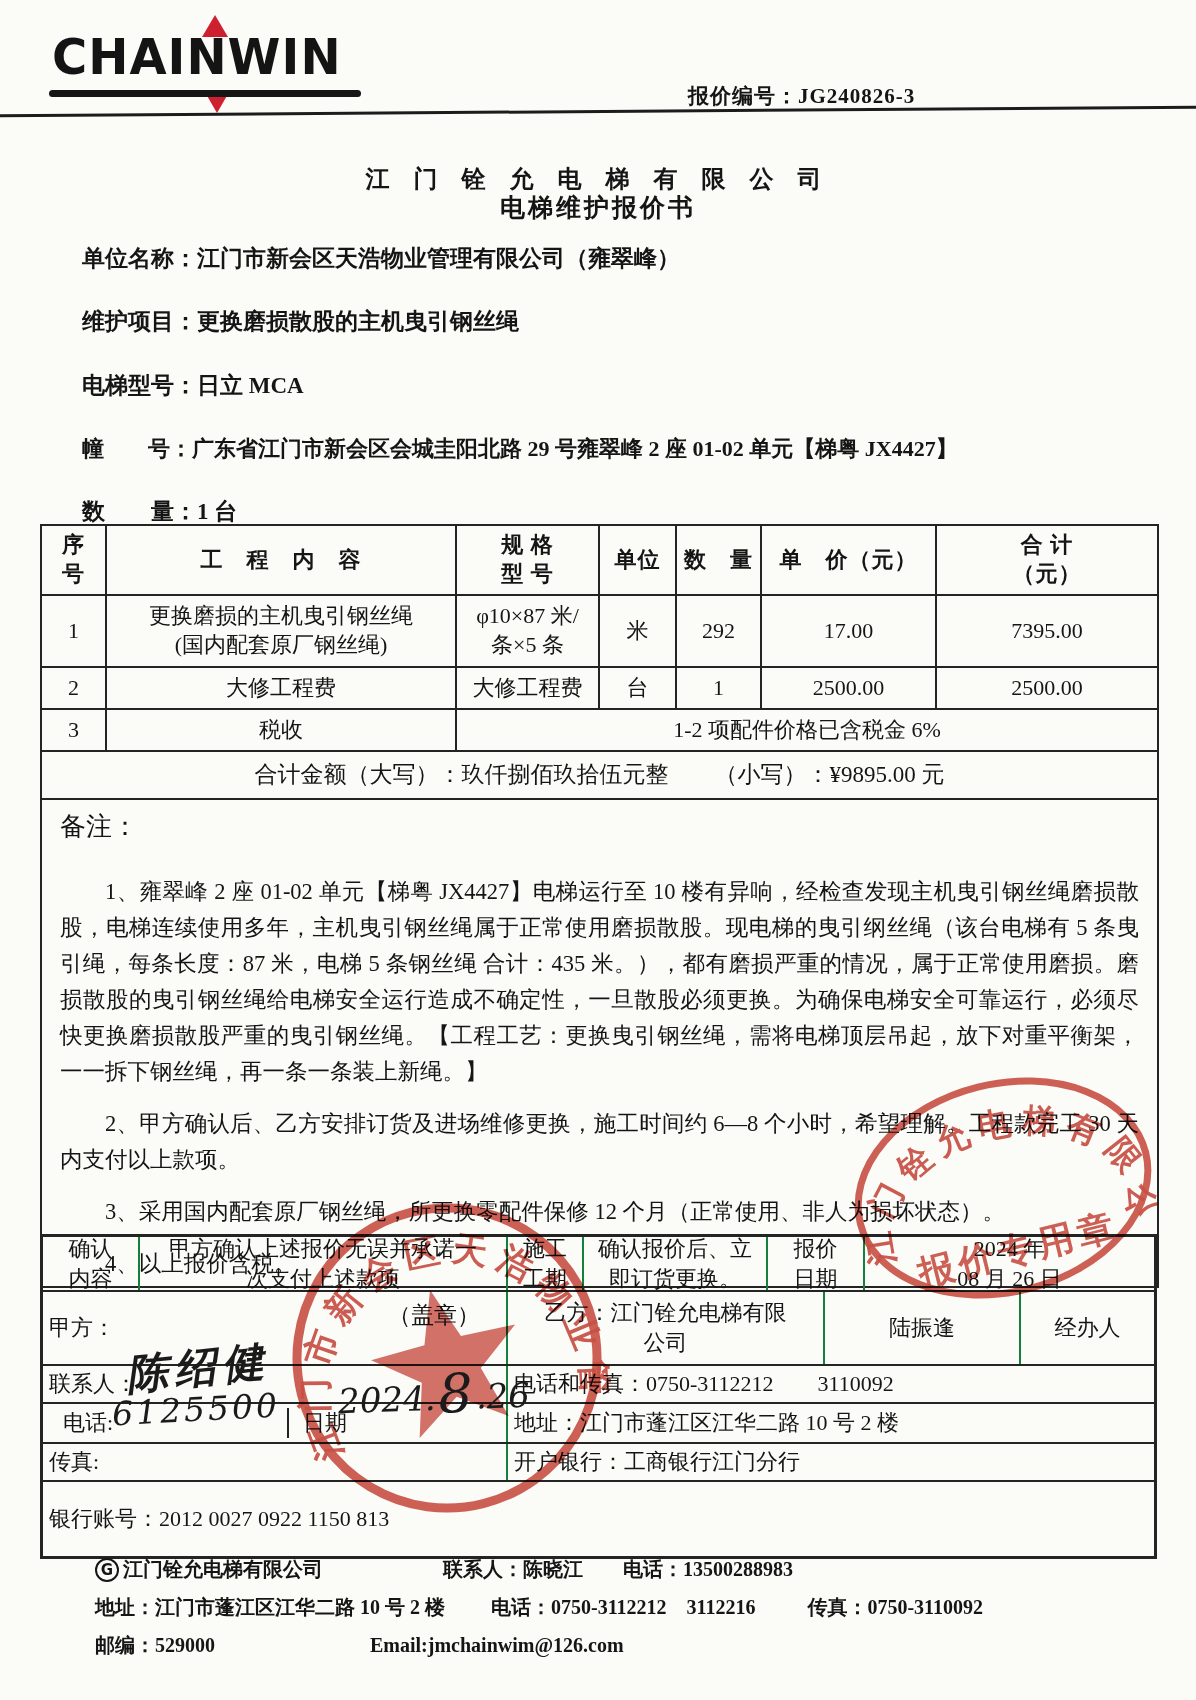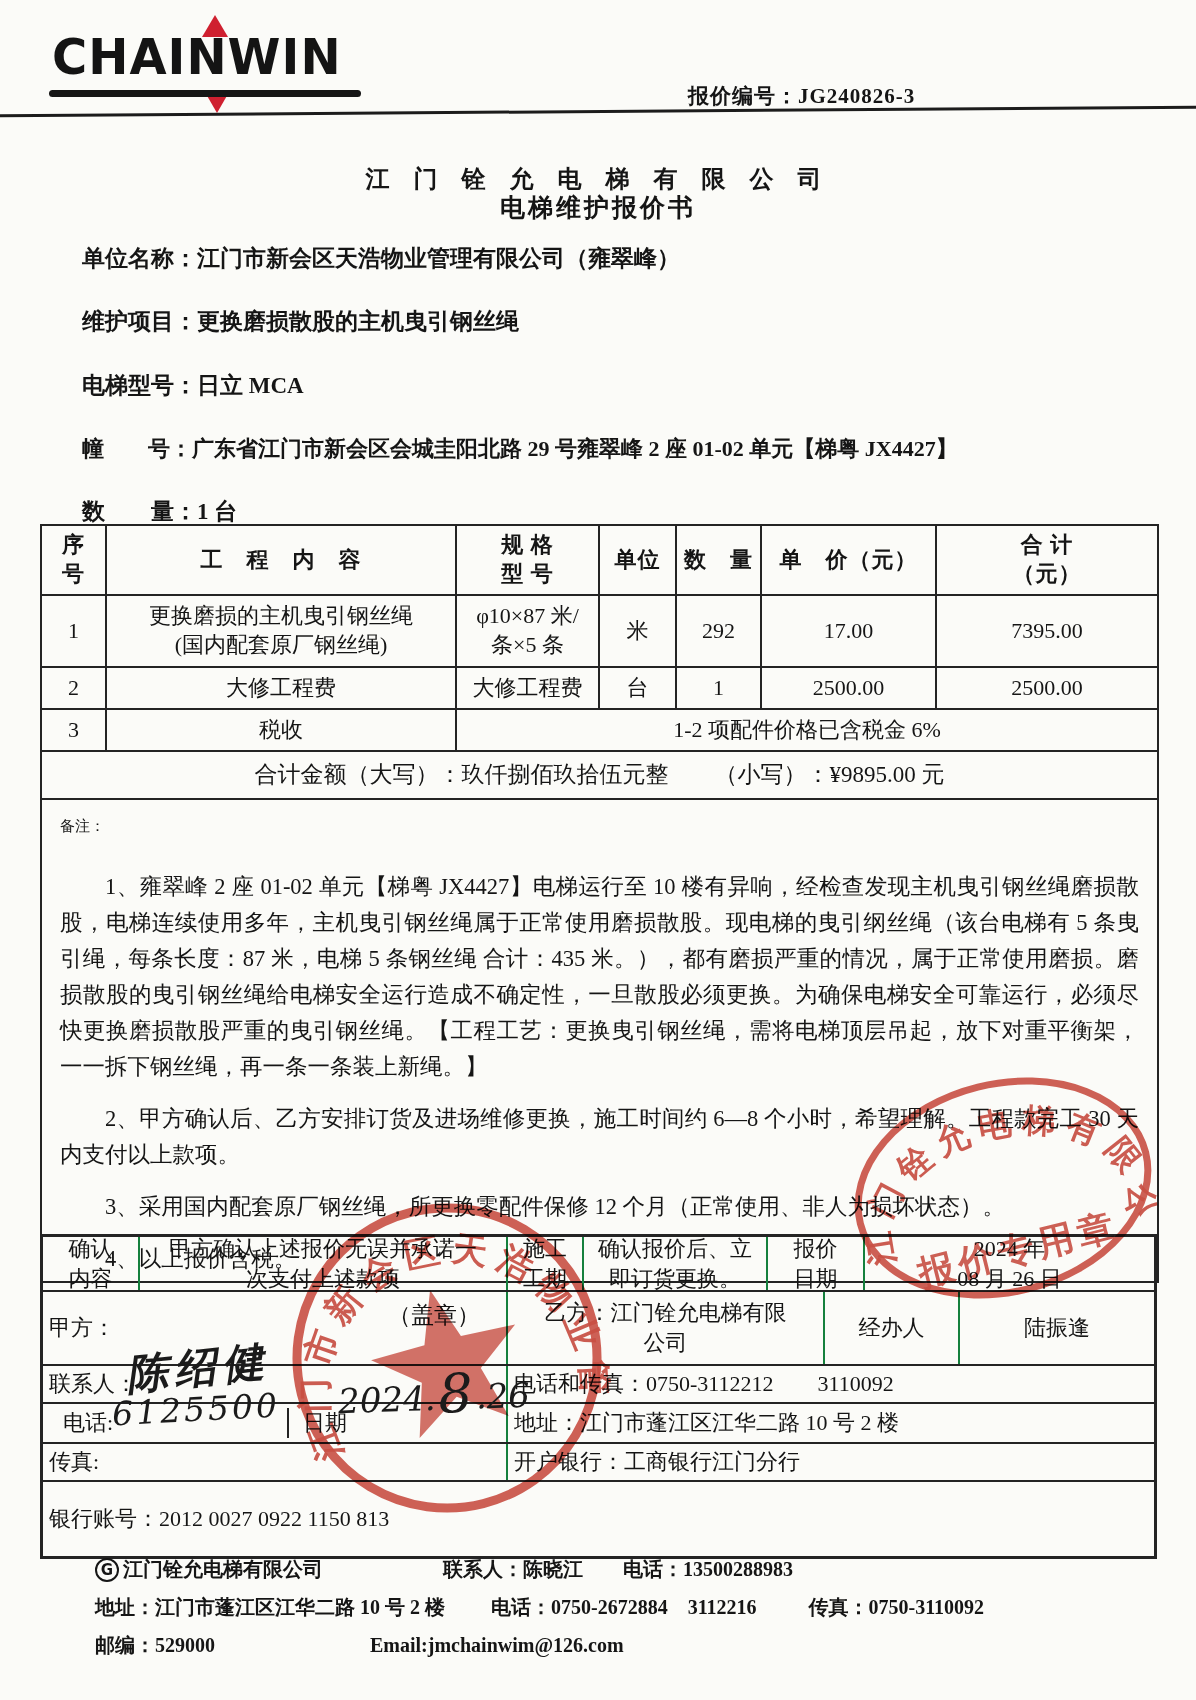--- a/index.html
+++ b/index.html
@@ -27,21 +27,21 @@
   
   .quote-table{position:absolute;left:40px;top:524px;width:1117px;border-collapse:collapse;table-layout:fixed;}
   .quote-table td{border:2px solid #242424;text-align:center;vertical-align:middle;
                   font-size:22px;white-space:pre-line;padding:3px 6px;line-height:1.3;}
   .qt-head td{height:62px;font-weight:bold;letter-spacing:1px;}
   .qt-r1 td{height:64px;}
   .qt-r2 td{height:34px;}
   .qt-total td{height:40px;font-size:23px;}
   .remarks-cell{height:438px !important;vertical-align:top !important;text-align:left !important;
                 padding:10px 18px 4px 18px !important;white-space:normal !important;}
-  .remarks-label{font-size:15px;}
+  .remarks-label{font-size:26px;}
   .remarks-cell p{margin:16px 0 0 0;font-size:22.5px;line-height:1.6;text-indent:2em;text-align:justify;}
   .remarks-cell p:first-of-type{margin-top:30px;}
   
   .confirm{position:absolute;left:40px;top:1234px;width:1117px;border:3px solid #242424;box-sizing:border-box;background:transparent;}
   .c-row{display:flex;border-top:2px solid #242424;align-items:stretch;}
   .c-row:first-child{border-top:none;}
   .c-cell{border-left:2px solid #15803d;box-sizing:border-box;display:flex;flex-direction:column;
           align-items:center;justify-content:center;font-size:22px;white-space:pre-line;
           text-align:center;padding:2px 6px;line-height:1.35;}
   .c-cell:first-child{border-left:none;}
@@ -175,22 +175,22 @@
       <div class="c-cell" style="flex:1">2024 年
 08 月 26 日</div>
     </div>
     <div class="c-row rowB">
       <div class="c-cell la party-a-cell" style="width:463px">
         <span>甲方：</span>
         <span class="seal-hint">（盖章）</span>
       </div>
       <div class="c-cell" style="width:317px">乙方：江门铨允电梯有限
 公司</div>
+      <div class="c-cell" style="flex:1">陆振逢</div>
       <div class="c-cell" style="width:135px">经办人</div>
-      <div class="c-cell" style="flex:1">陆振逢</div>
     </div>
     <div class="c-row rowC">
       <div class="c-cell la" style="width:463px">联系人：</div>
       <div class="c-cell la" style="flex:1">电话和传真：0750-3112212　　3110092</div>
     </div>
     <div class="c-row rowD">
       <div class="c-cell la" style="width:463px;padding:0">
         <div class="d-sub">
           <span class="d-phone">电话:</span>
           <span class="d-divide"></span>
@@ -210,21 +210,21 @@
 
   <div class="footer">
     <div class="f-line">
       <span class="f-mark">G</span>
       <span class="gap120">江门铨允电梯有限公司</span>
       <span class="gap40">联系人：陈晓江</span>
       <span>电话：13500288983</span>
     </div>
     <div class="f-line">
       <span class="gap46">地址：江门市蓬江区江华二路 10 号 2 楼</span>
-      <span class="gap52">电话：0750-2672884　3112216</span>
+      <span class="gap52">电话：0750-3112212　3112216</span>
       <span>传真：0750-3110092</span>
     </div>
     <div class="f-line">
       <span class="gap155">邮编：529000</span>
       <span>Email:jmchainwim@126.com</span>
     </div>
   </div>
 
   <svg class="stamp stamp-buyer" width="370" height="350" viewBox="0 0 370 350">
     <g transform="rotate(-14 185 172)">

